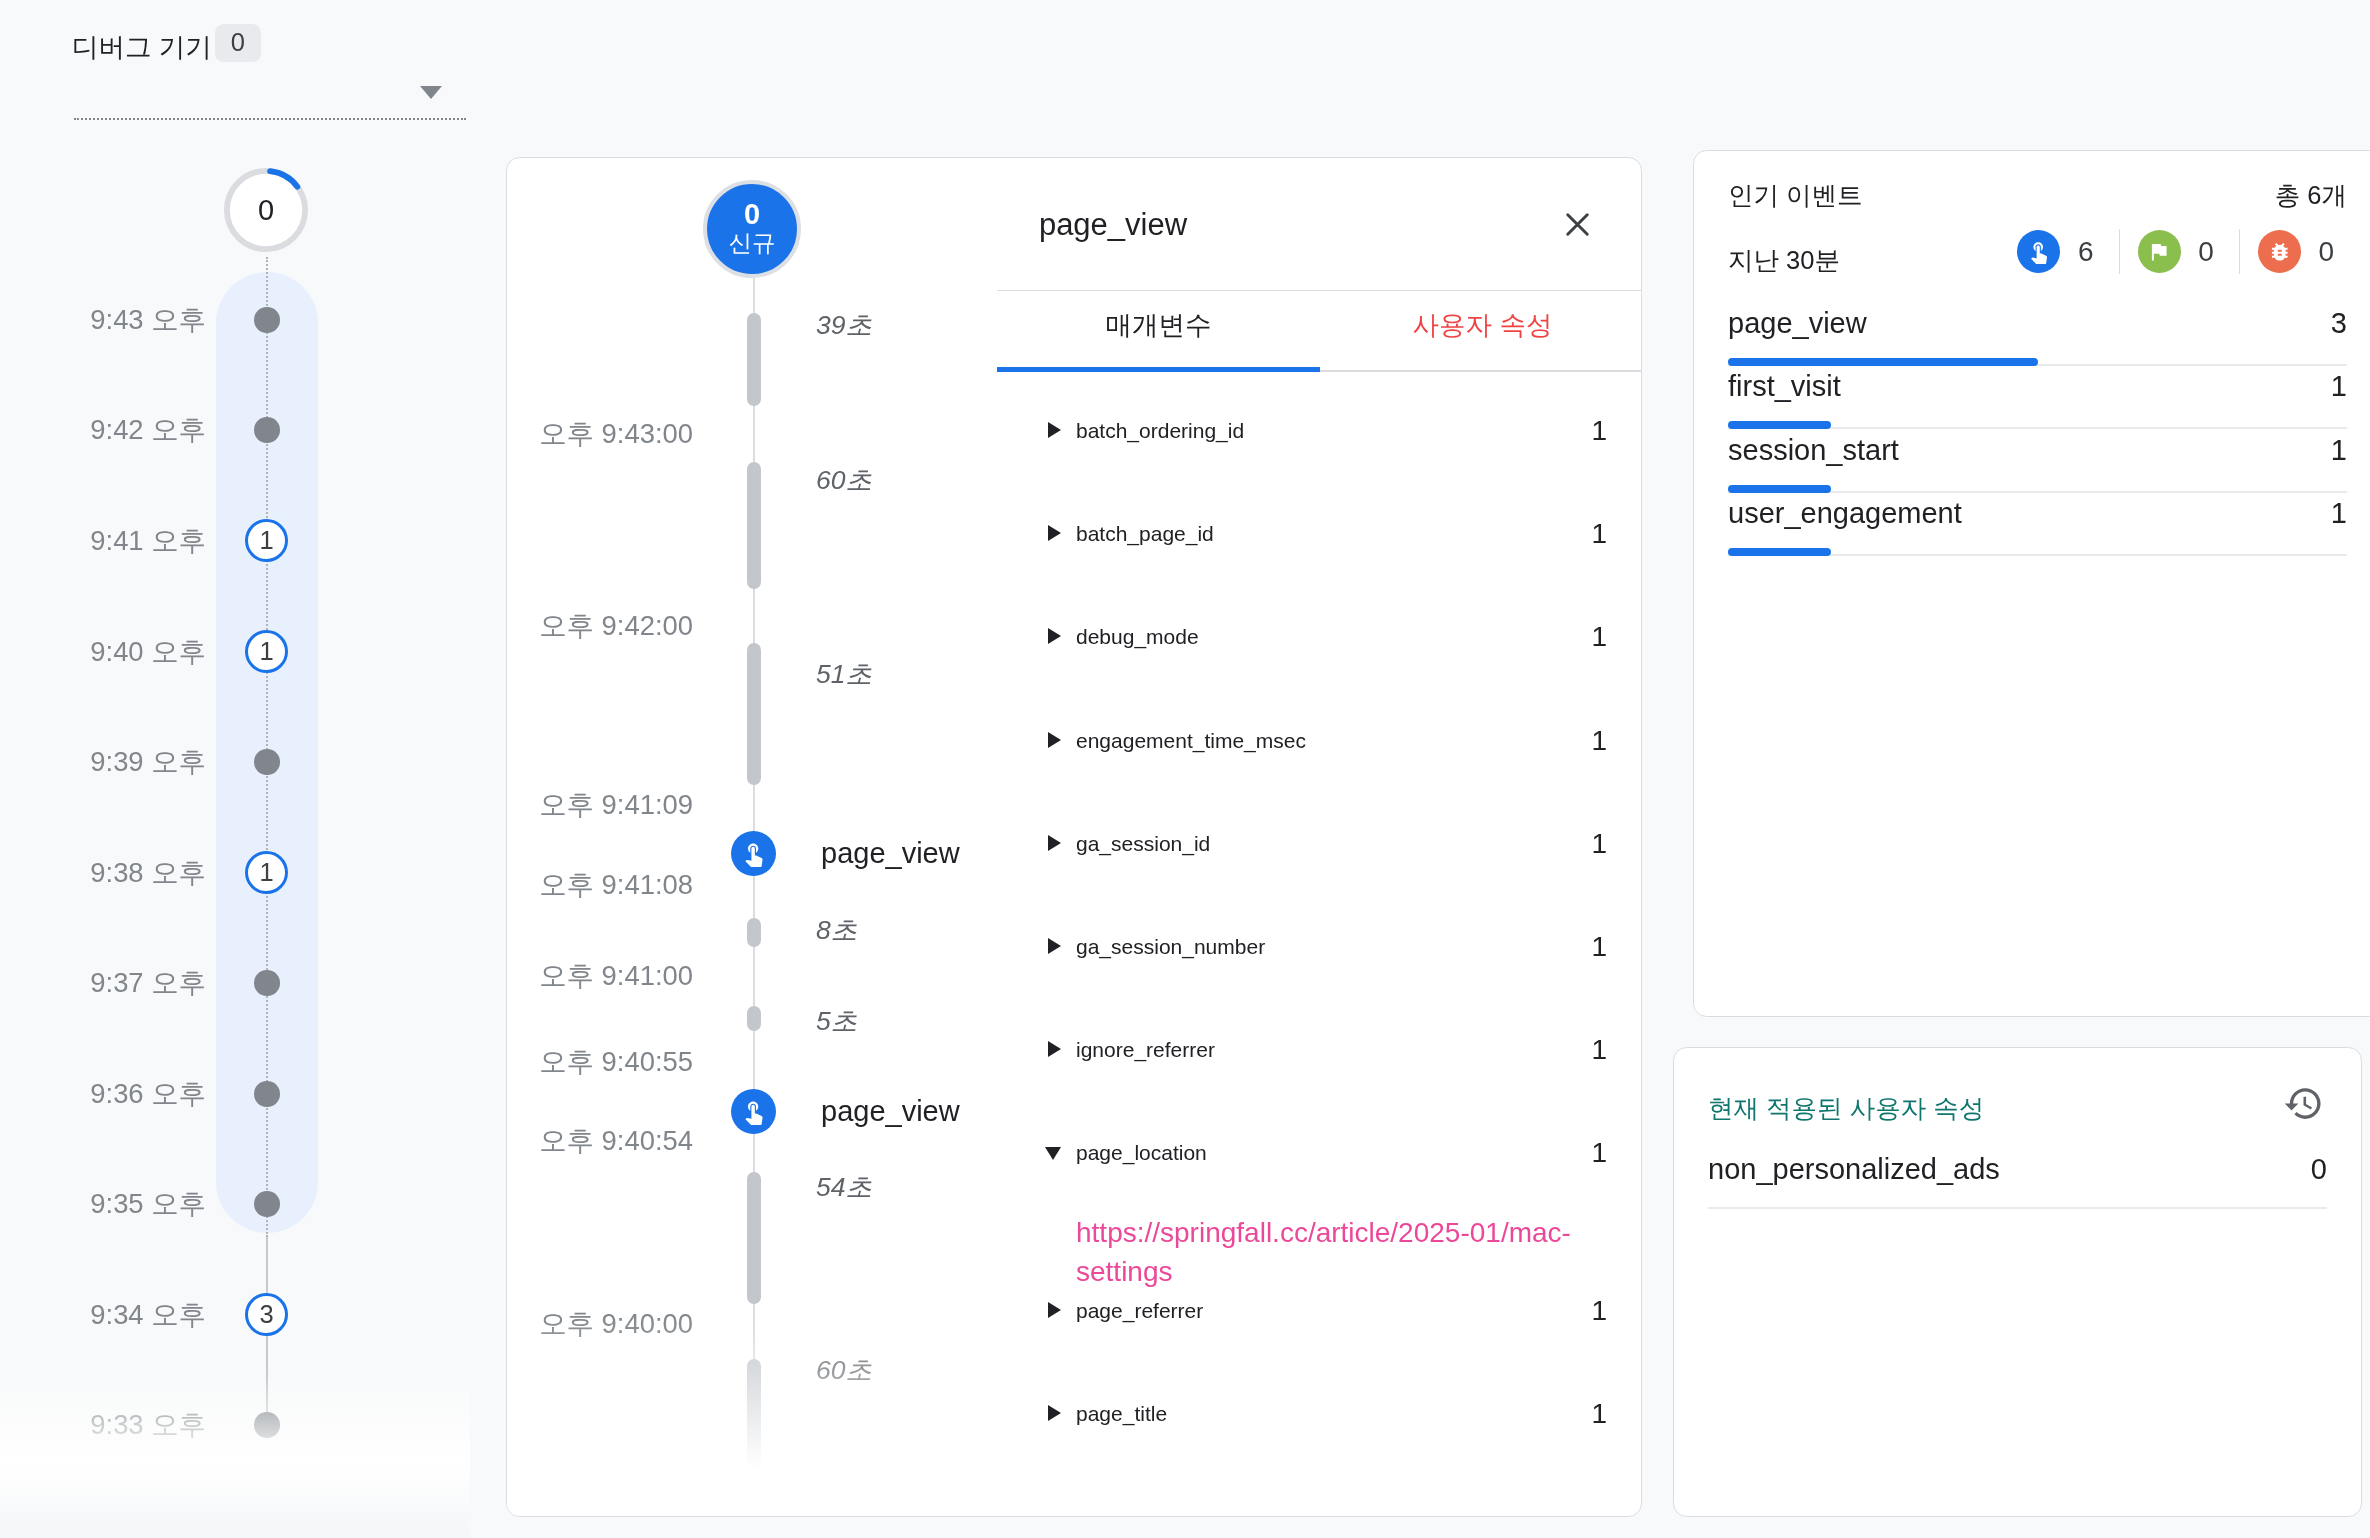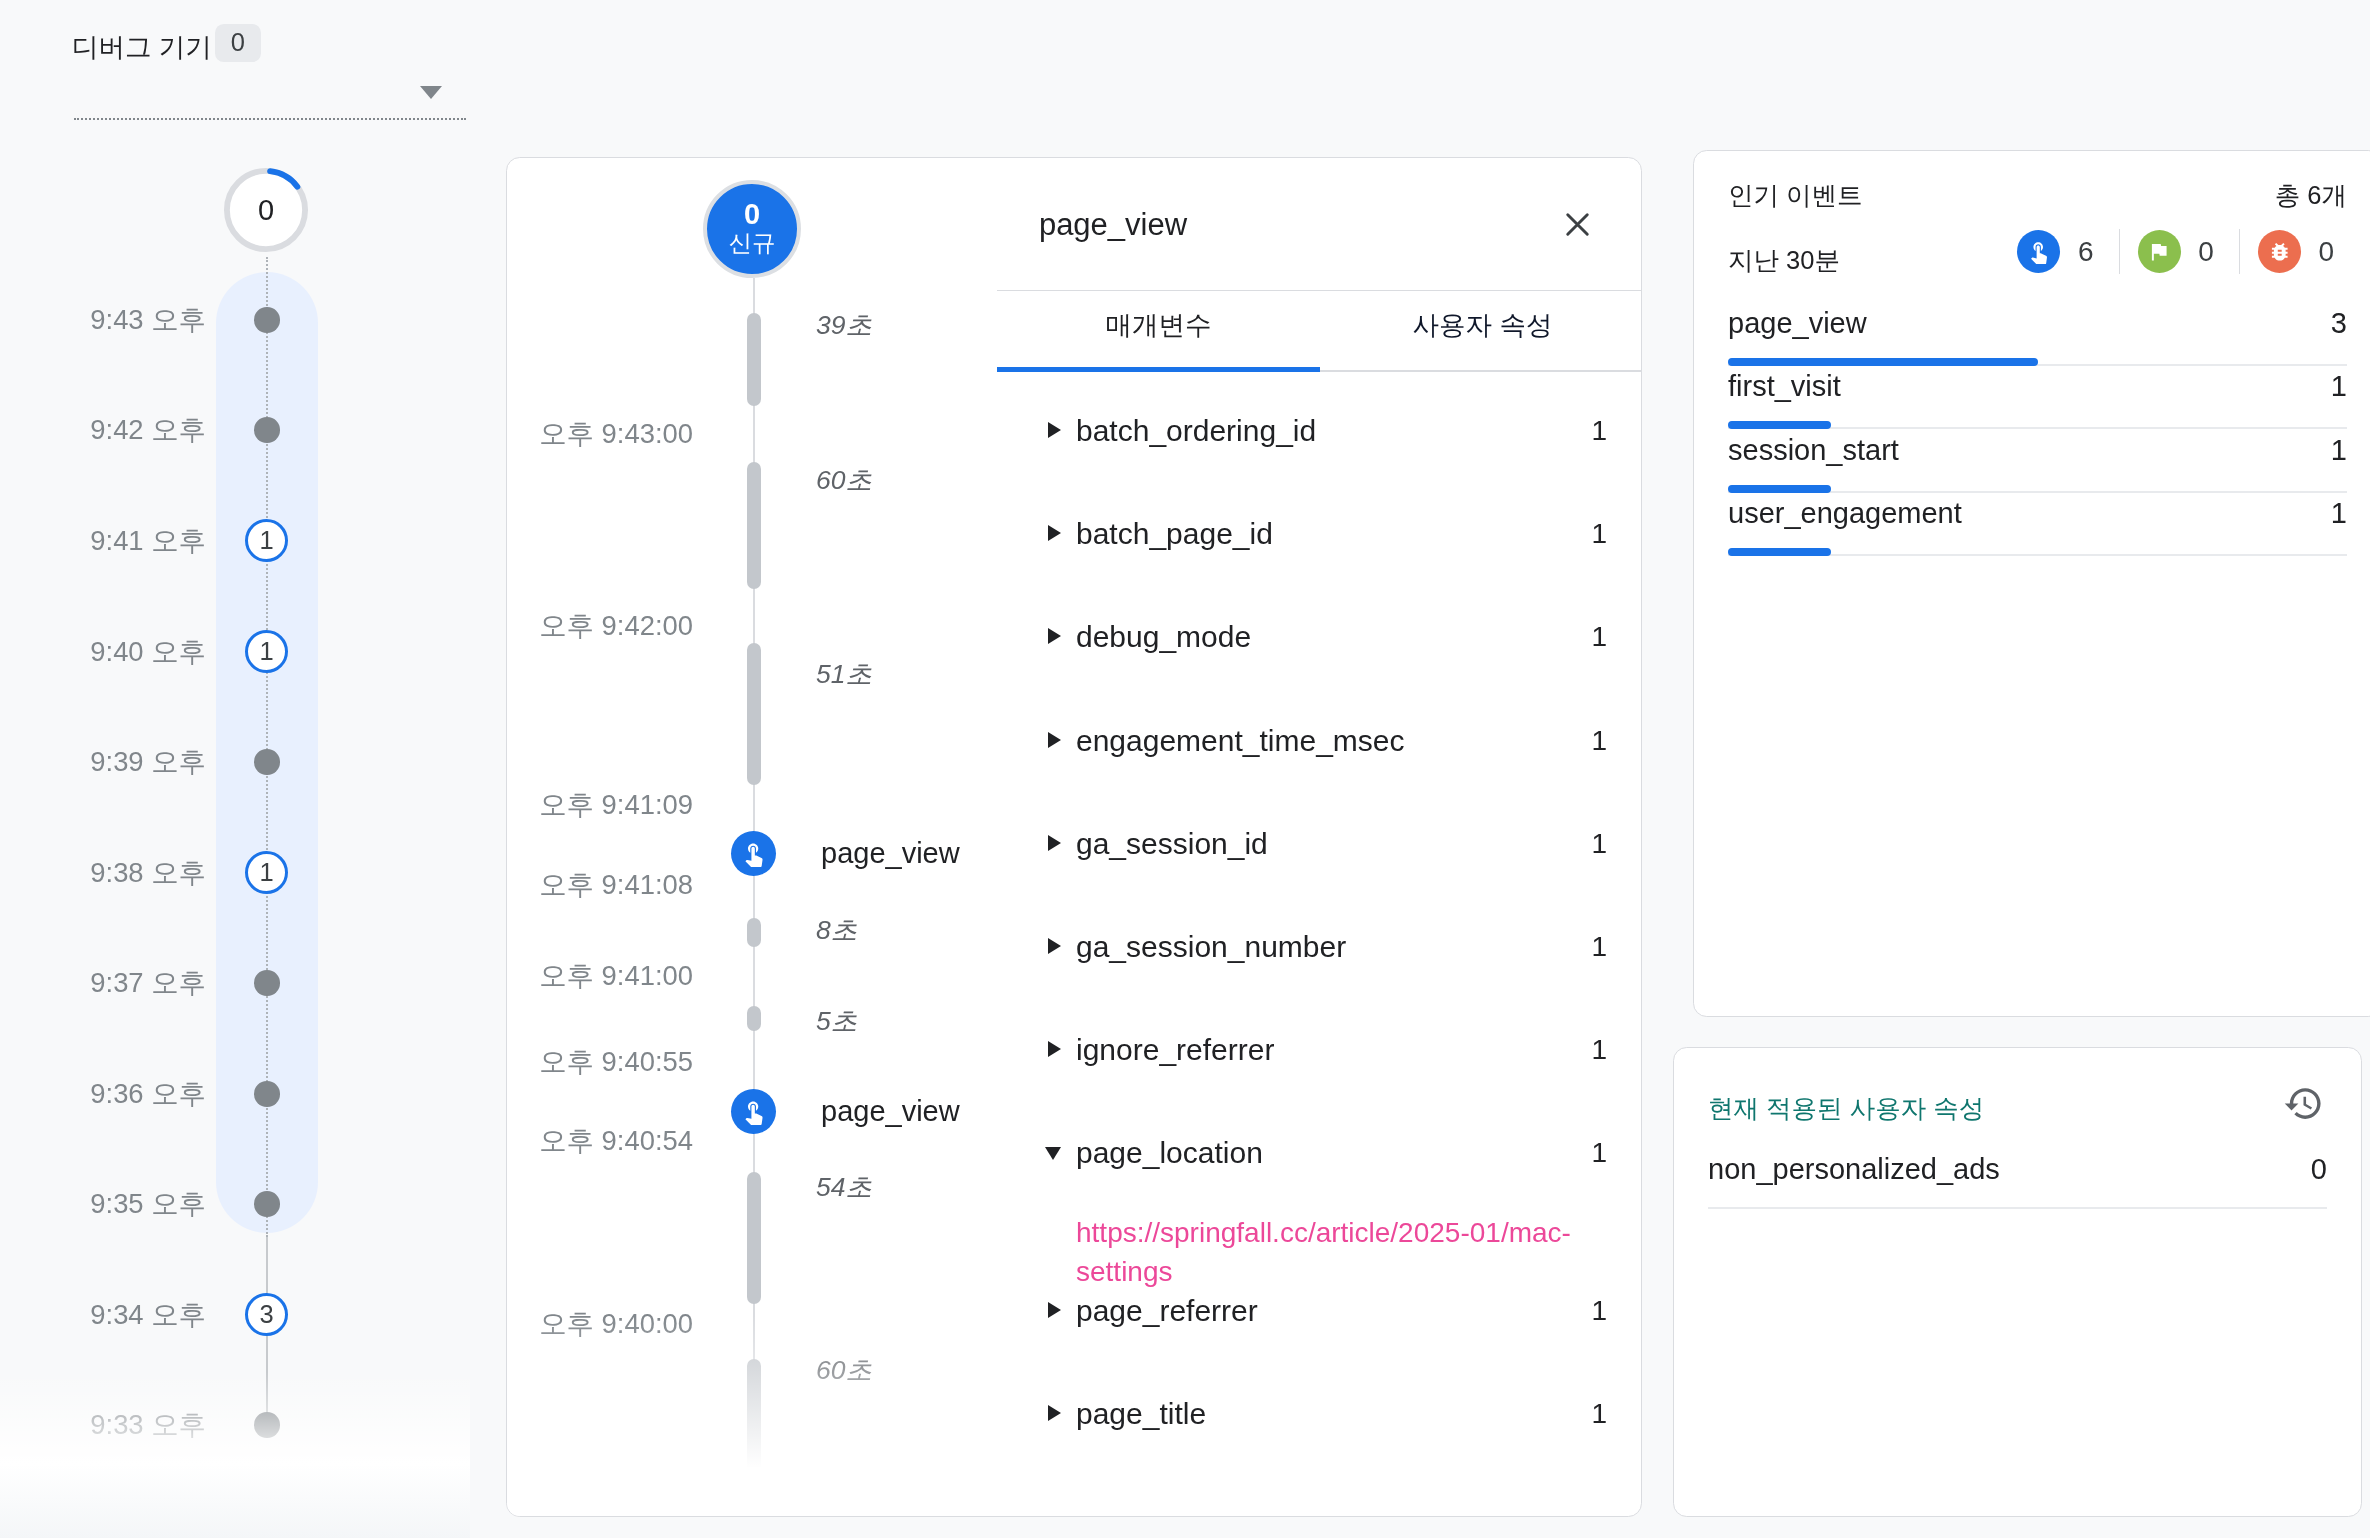--- a/index.html
+++ b/index.html
@@ -55,31 +55,31 @@
   #ms-fade { position:absolute; left:0; top:1157px; width:490px; height:204px;
              background:linear-gradient(to bottom, rgba(255,255,255,0), #ffffff 75%); }
 
   
   #dp-title { position:absolute; left:410px; top:49px; width:392px; text-align:center;
               font-size:31px; color:#202124; }
   #dp-close { position:absolute; left:1051px; top:47px; width:39px; height:39px; cursor:pointer; }
   #dp-divider { position:absolute; left:490px; top:132px; width:646px; height:1px; background:#dadce0; }
   .dp-tab { position:absolute; top:149px; width:323px; text-align:center; font-size:26.5px; cursor:pointer; }
   #dp-tab-0 { left:490px; color:#202124; }
-  #dp-tab-1 { left:814px; color:#0f172a; }
+  #dp-tab-1 { left:814px; color:#ef4444; }
   #dp-tabline { position:absolute; left:490px; top:212px; width:646px; height:2px; background:#dadce0; }
   #dp-tabactive { position:absolute; left:490px; top:209px; width:323px; height:4.9px; background:#1a73e8; }
   .dp-row { position:absolute; left:541px; right:34px; height:39px; cursor:pointer; }
   .dp-row .tri-r { position:absolute; left:0; top:10.8px; width:0; height:0;
                    border-top:8.8px solid transparent; border-bottom:8.8px solid transparent;
                    border-left:13.7px solid #202124; }
   .dp-row .tri-d { position:absolute; left:-2.9px; top:13.7px; width:0; height:0;
                    border-left:8.8px solid transparent; border-right:8.8px solid transparent;
                    border-top:13.7px solid #202124; }
-  .dp-row .pname { position:absolute; left:28px; top:0; font-size:30px; line-height:39px; color:#202124; }
+  .dp-row .pname { position:absolute; left:28px; top:0; font-size:21px; line-height:39px; color:#202124; }
   .dp-row .pval { position:absolute; right:0; top:0; font-size:28px; line-height:39px; color:#202124; }
   .dp-url { position:absolute; left:569px; height:39px; font-size:28px; line-height:39px; color:#ec4899; }
 
   
   #te-card { left:1673px; top:150px; width:689px; height:867px;margin-left:20px; }
   #te-title { position:absolute; left:34px; top:27.4px; font-size:25.5px; color:#202124; }
   #te-total { position:absolute; right:34px; top:27.4px; font-size:25.5px; color:#202124; }
   #te-window { position:absolute; left:34px; top:92px; font-size:25.5px; color:#202124; }
   #te-counters { position:absolute; right:39px; top:78px; display:flex; align-items:center; gap:17.6px; }
   .te-circ { width:43px; height:43px; border-radius:50%; display:flex; align-items:center;

